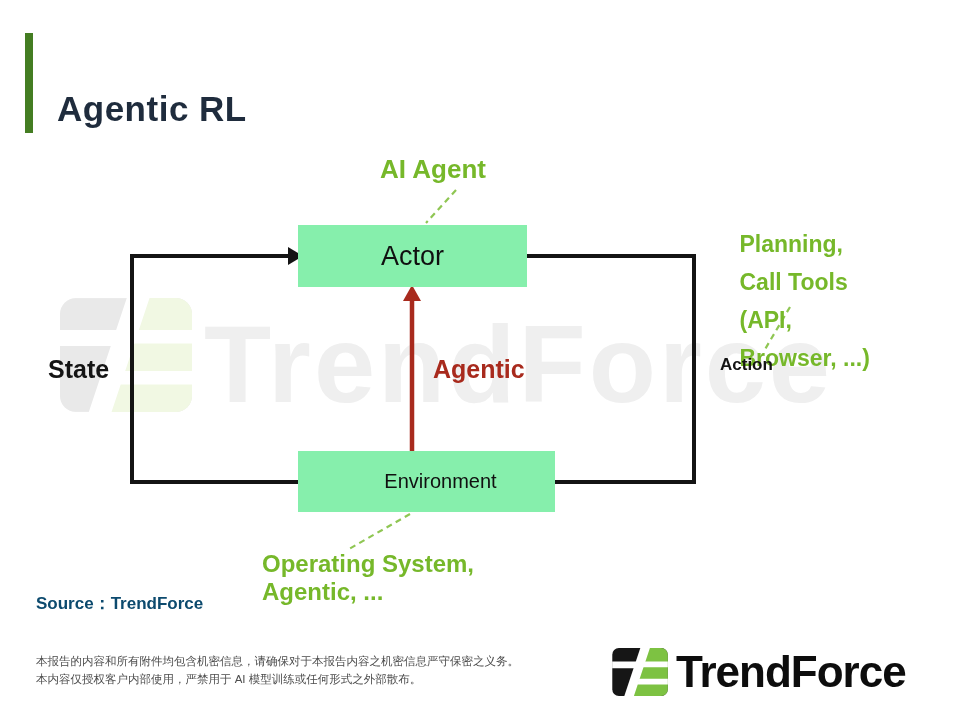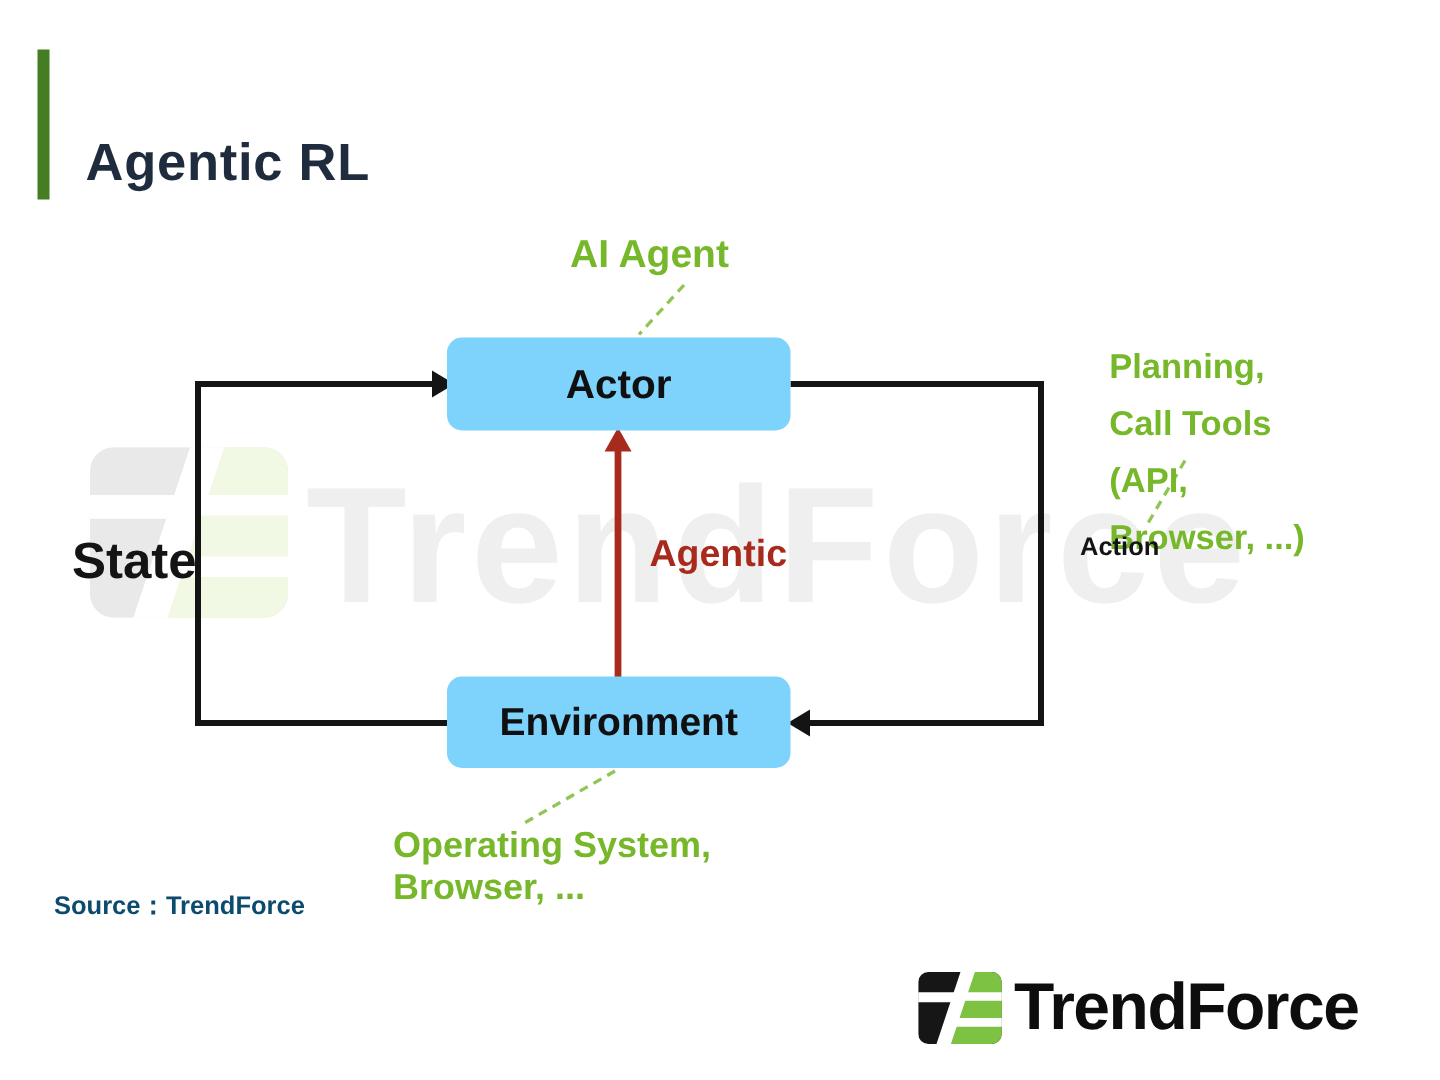--- a/index.html
+++ b/index.html
@@ -15,31 +15,31 @@
   }
   
   .wm-icon{position:absolute;left:60px;top:298px;z-index:0;}
   .wm-text{
     position:absolute;left:204px;top:309px;z-index:0;font-size:110px;line-height:110px;
     font-weight:700;color:#efefef;letter-spacing:3px;white-space:nowrap;
   }
   
   .diagram-svg{position:absolute;left:0;top:0;z-index:1;pointer-events:none;}
   .node{
-    position:absolute;z-index:2;background:#7dd3fc;display:flex;align-items:center;
-    justify-content:center;color:#101010;font-weight:700;border-radius:10px;
+    position:absolute;z-index:2;background:#86efac;display:flex;align-items:center;
+    justify-content:center;color:#101010;font-weight:400;
   }
   .node-actor{left:298px;top:225px;width:229px;height:62px;font-size:27px;}
-  .node-environment{left:298px;top:451px;width:229px;height:61px;font-size:26px;}
+  .node-environment{left:298px;top:451px;width:229px;height:61px;font-size:20px;padding-left:28px;}
   .dlabel{position:absolute;z-index:2;font-weight:700;white-space:pre-line;}
   .green-label{color:#76b82a;text-align:left;transform:translateX(-50%);}
   .label-ai-agent{left:433px;top:154px;font-size:26px;}
   .label-planning{left:813px;top:225px;font-size:23px;line-height:38px;}
   .label-os{left:368px;top:550px;font-size:24px;line-height:28px;}
-  .label-state{left:48px;top:355px;font-size:34px;color:#141414;}
+  .label-state{left:48px;top:355px;font-size:25px;color:#141414;}
   .label-action{left:720px;top:355px;font-size:17px;color:#141414;}
   .label-reward{left:433px;top:355px;font-size:25px;color:#a82a1d;}
   
   .source-line{position:absolute;left:36px;top:592px;z-index:2;font-size:17px;font-weight:700;color:#0c4a6e;}
   .disclaimer{position:absolute;left:36px;z-index:2;font-size:11.5px;color:#4c4c4c;line-height:18px;}
   .disclaimer-1{top:652px;}
   .disclaimer-2{top:670px;}
   .logo{position:absolute;left:612px;top:646px;z-index:2;display:flex;align-items:center;}
   .logo-text{
     margin-left:8px;font-size:44px;font-weight:700;color:#0d0d0d;
@@ -92,23 +92,25 @@
   <div class="node node-environment">Environment</div>
 
   <div class="dlabel green-label label-ai-agent">AI Agent</div>
   <div class="dlabel green-label label-planning">Planning,
 Call Tools
 (API, Browser, ...)</div>
   <div class="dlabel label-state">State</div>
   <div class="dlabel label-action">Action</div>
   <div class="dlabel label-reward">Agentic</div>
   <div class="dlabel green-label label-os">Operating System,
-Browser, ...</div>
+Agentic, ...</div>
 
   <div class="source-line">Source：TrendForce</div>
+  <div class="disclaimer disclaimer-1">本报告的内容和所有附件均包含机密信息，请确保对于本报告内容之机密信息严守保密之义务。</div>
+  <div class="disclaimer disclaimer-2">本内容仅授权客户内部使用，严禁用于 AI 模型训练或任何形式之外部散布。</div>
 
   <div class="logo">
     <svg width="56" height="48" viewBox="0 0 58 50">
       <defs>
           <clipPath id="logoclip">
             <rect x="0" y="0" width="58" height="50" rx="7"></rect>
           </clipPath>
         </defs>
       <g clip-path="url(#logoclip)">
         <rect width="58" height="50" fill="#161616"></rect>

